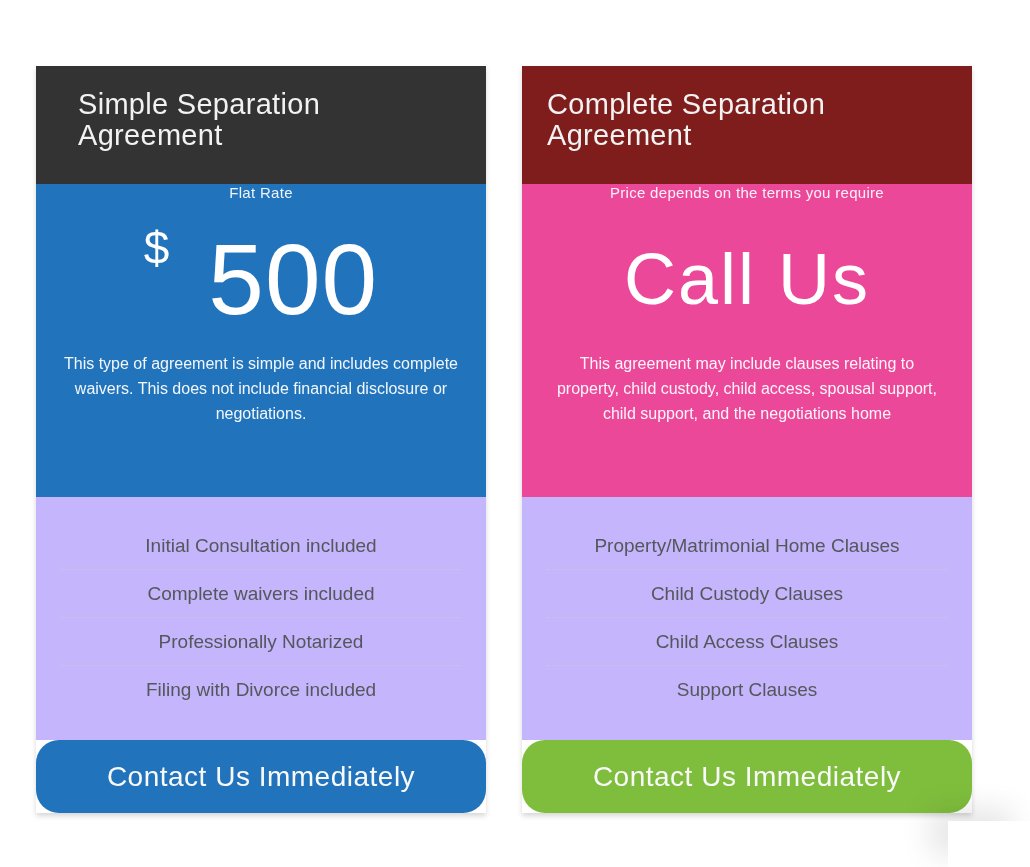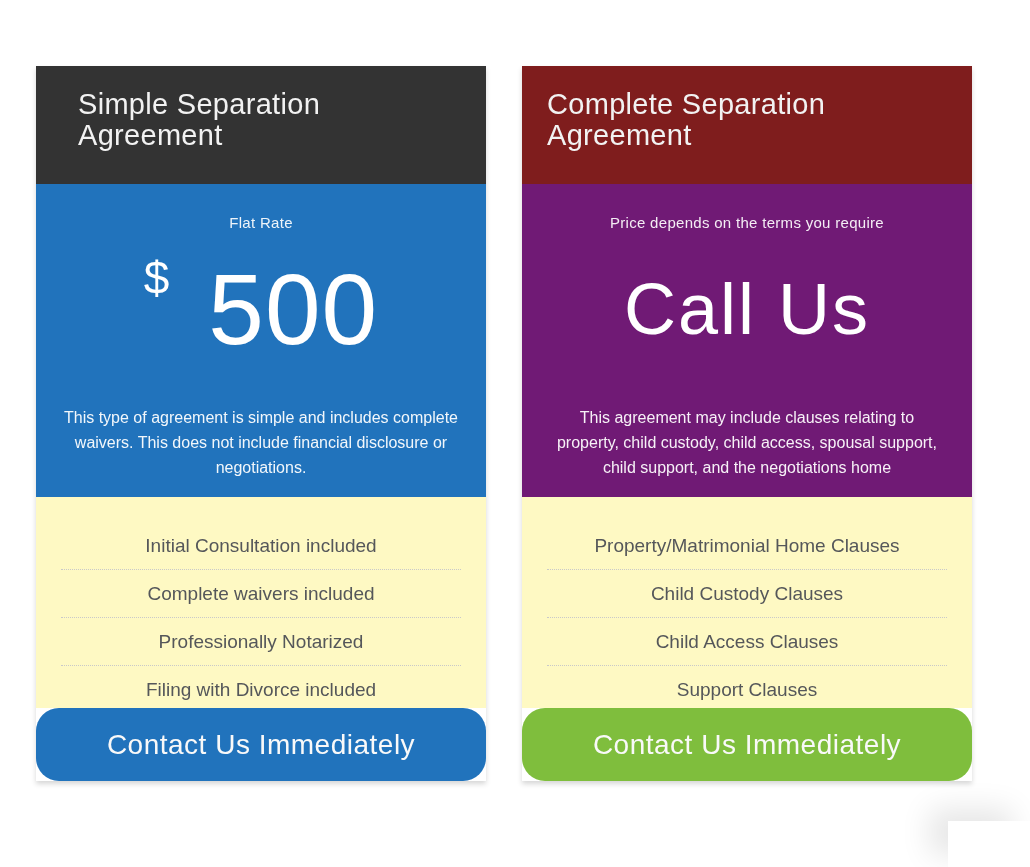--- a/index.html
+++ b/index.html
@@ -42,21 +42,20 @@
   .card-body {
     height:313px;
     text-align:center;
     color:#ffffff;
     overflow:hidden;
   }
   .card-body.blue  { background:#2173bc; }
   .card-body.green { background:#7fbe3d; }
 
   .plan-subtitle {
-    padding-top:30px;
     font-size:15px;
     font-weight:300;
     color:rgba(255,255,255,0.92);
     letter-spacing:0.3px;
   }
 
   .price-row {
     margin-top:22px;
     height:112px;
     display:flex;
@@ -79,31 +78,31 @@
     margin-left:21px;
   }
   .price-bigtext {
     font-size:72px;
     font-weight:200;
     line-height:1;
     letter-spacing:2px;
   }
 
   .plan-description {
-    margin:40px auto 0 auto;
+    margin:16px auto 0 auto;
     max-width:400px;
     font-size:16px;
     font-weight:300;
     line-height:25px;
     color:rgba(255,255,255,0.94);
   }
 
   .card-features {
-    background:#fef9c3;
-    height:211px;
+    background:#c4b5fd;
+    height:243px;
     padding:25px 25px 0 25px;
   }
   .feature-row {
     height:48px;
     line-height:47px;
     text-align:center;
     font-size:19px;
     color:#55575a;
     border-bottom:1px dotted #c9c9c9;
     white-space:nowrap;
@@ -156,21 +155,21 @@
       <div class="feature-row">Professionally Notarized</div>
       <div class="feature-row">Filing with Divorce included</div>
     </div>
     <div class="card-cta blue" style="background: rgb(33, 115, 188);">Contact Us Immediately</div>
   </div>
 
   <div class="card">
     <div class="card-header" style="background: #7f1d1d;">
       <div class="card-title">Complete Separation Agreement</div>
     </div>
-    <div class="card-body green" style="background: #701a75;">
+    <div class="card-body green" style="background: #ec4899;">
       <div class="plan-subtitle">Price depends on the terms you require</div>
       <div class="price-row">
         <span class="price-bigtext">Call Us</span>
       </div>
       <div class="plan-description">This agreement may include clauses relating to property, child custody, child access, spousal support, child support, and the negotiations home</div>
     </div>
     <div class="card-features">
       <div class="feature-row">Property/Matrimonial Home Clauses</div>
       <div class="feature-row">Child Custody Clauses</div>
       <div class="feature-row">Child Access Clauses</div>

